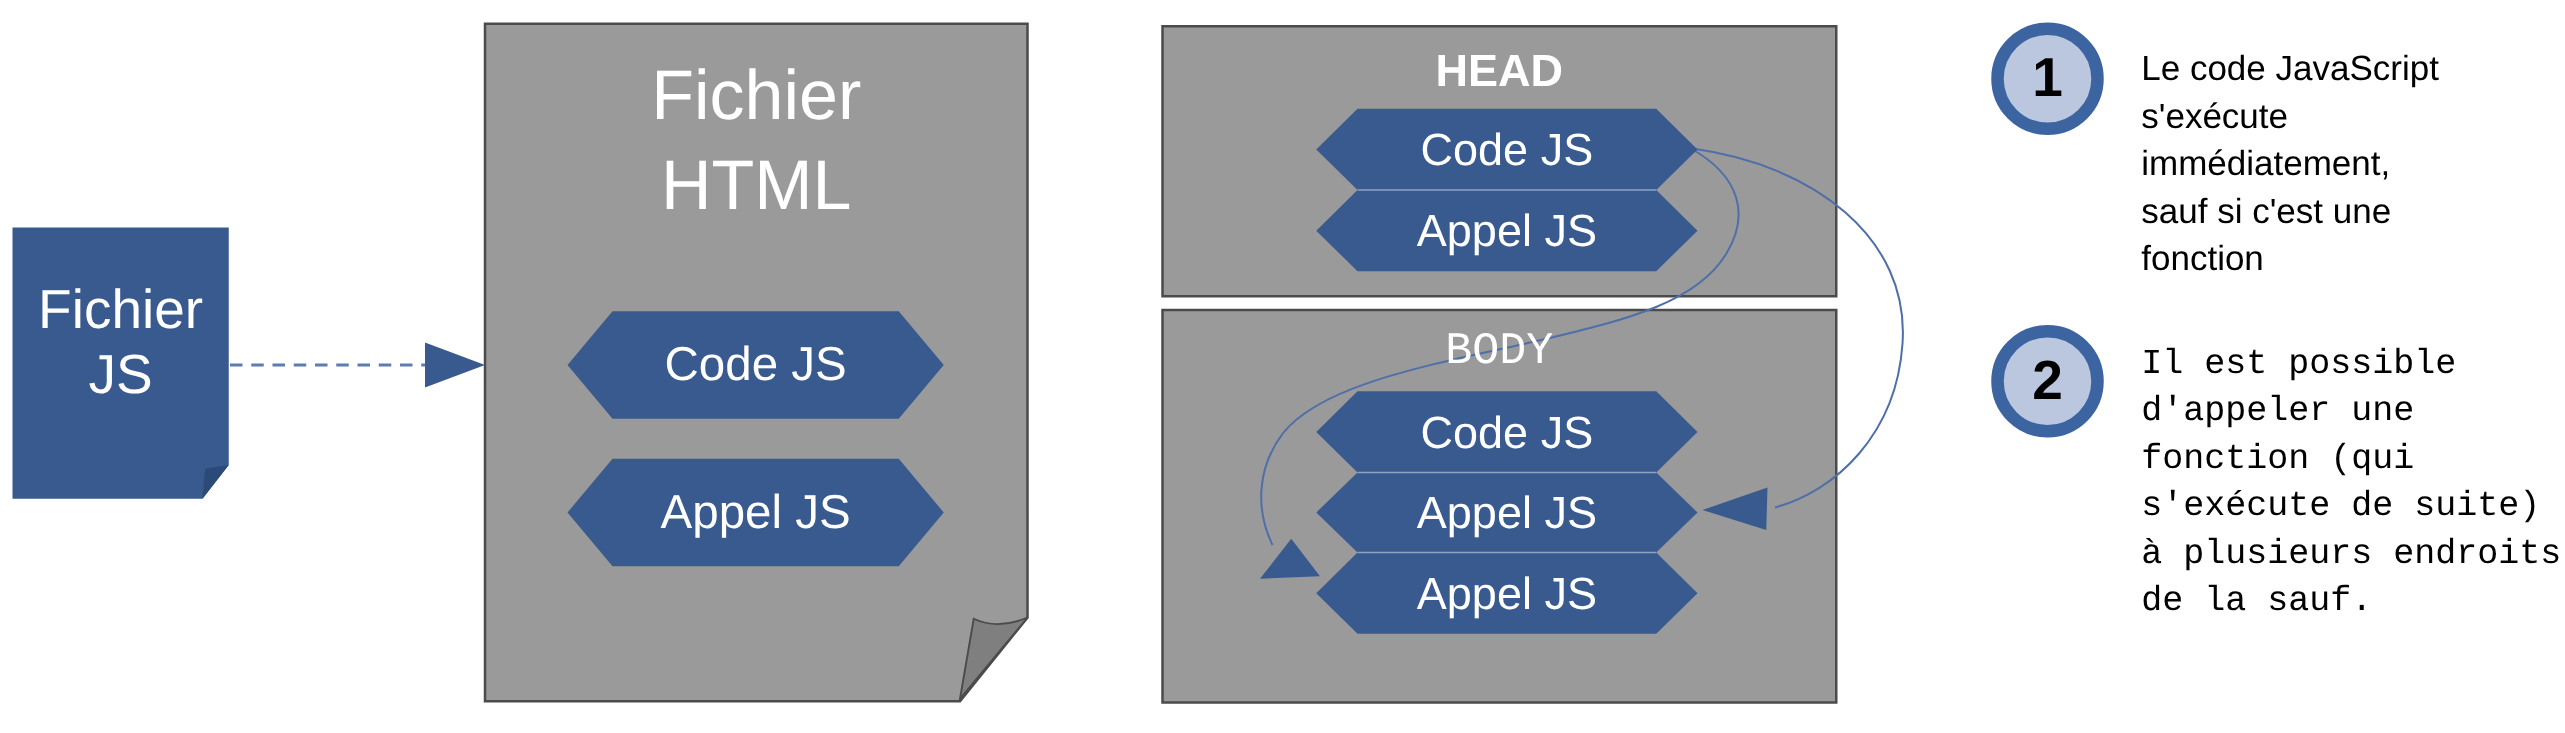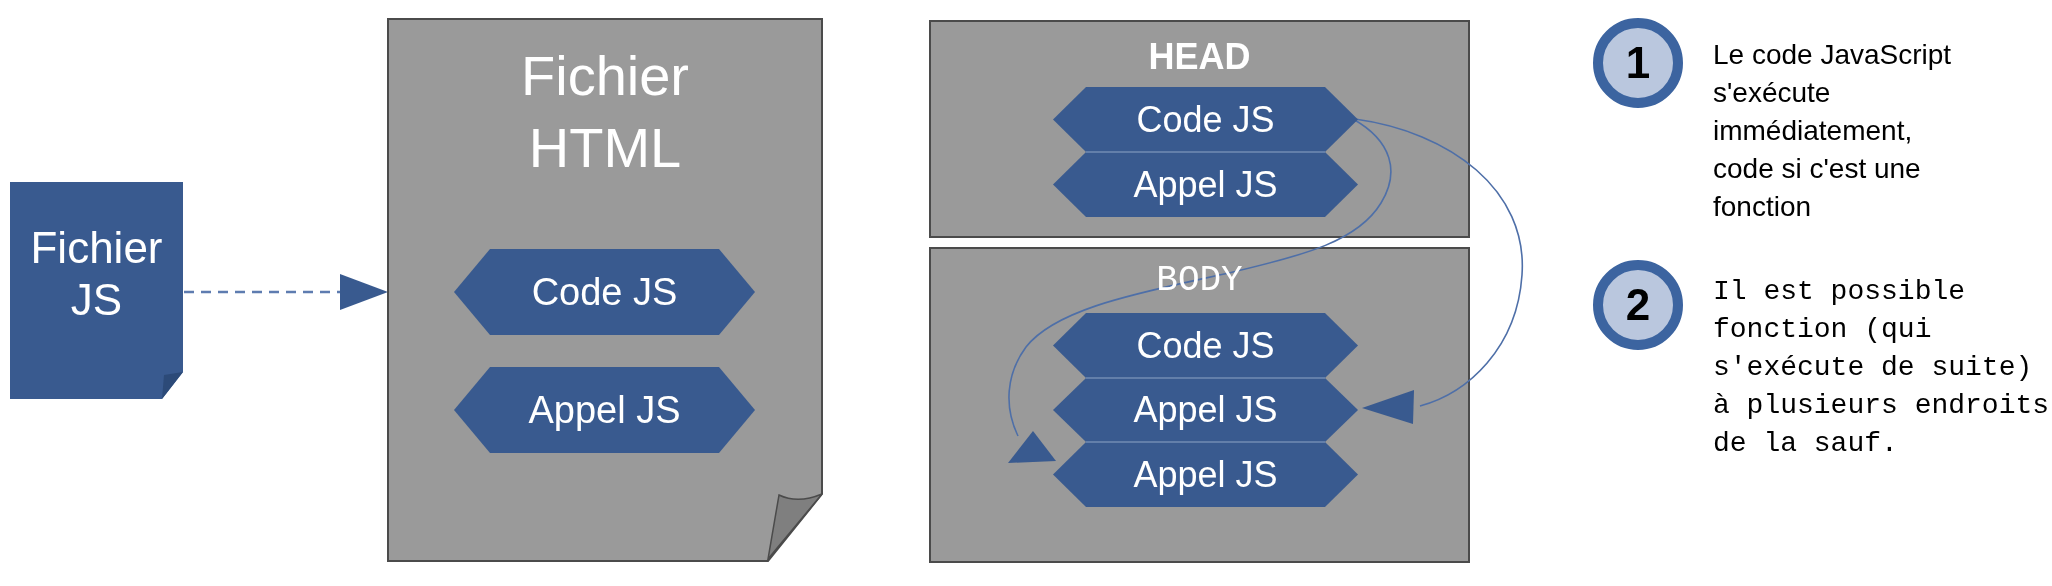--- a/index.html
+++ b/index.html
@@ -96,28 +96,29 @@
   <div class="hex-label hex-sm" style="left:1053px; top:378px; width:305px; height:64px;">Appel JS</div>
   <div class="hex-label hex-sm" style="left:1053px; top:442px; width:305px; height:65px;">Appel JS</div>
 
   <div class="badge" style="left:1593px; top:18px;">
     <span>1</span>
   </div>
   <div class="note-text" style="left:1713px; top:36px;">
     <div>Le code JavaScript</div>
     <div>s'exécute</div>
     <div>immédiatement,</div>
-    <div>code si c'est une</div>
+    <div>sauf si c'est une</div>
     <div>fonction</div>
   </div>
 
   <div class="badge" style="left:1593px; top:260px;">
     <span>2</span>
   </div>
   <div class="note-text" style="left:1713px; top:273px;font-family:Liberation Mono, monospace;">
     <div>Il est possible</div>
+    <div>d'appeler une</div>
     <div>fonction (qui</div>
     <div>s'exécute de suite)</div>
     <div>à plusieurs endroits</div>
     <div>de la sauf.</div>
   </div>
 
 </div>
 
 </body></html>

